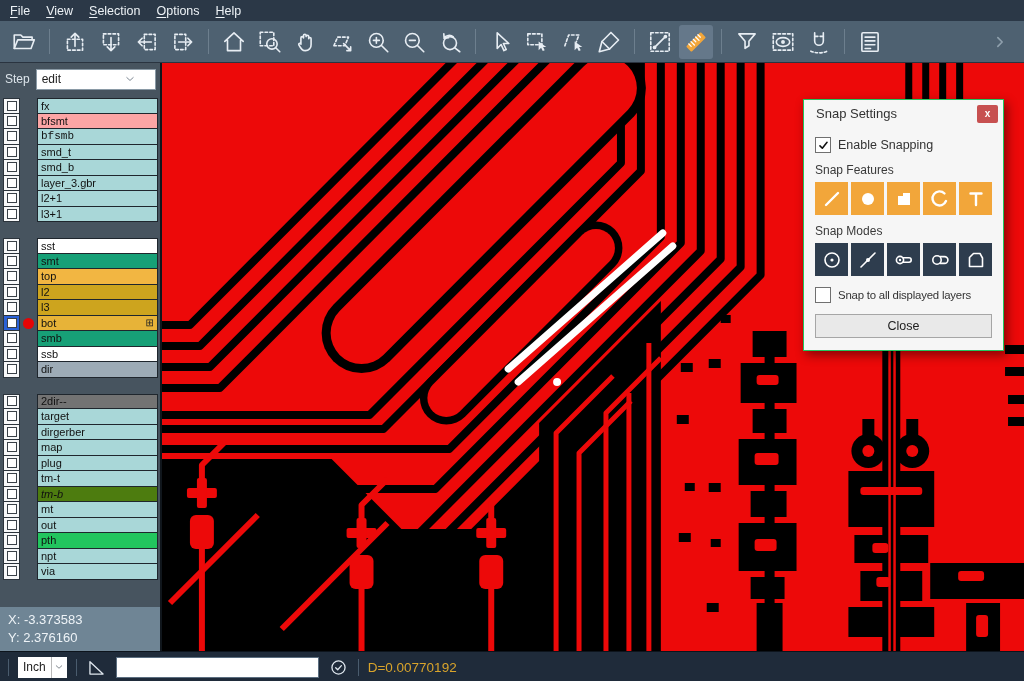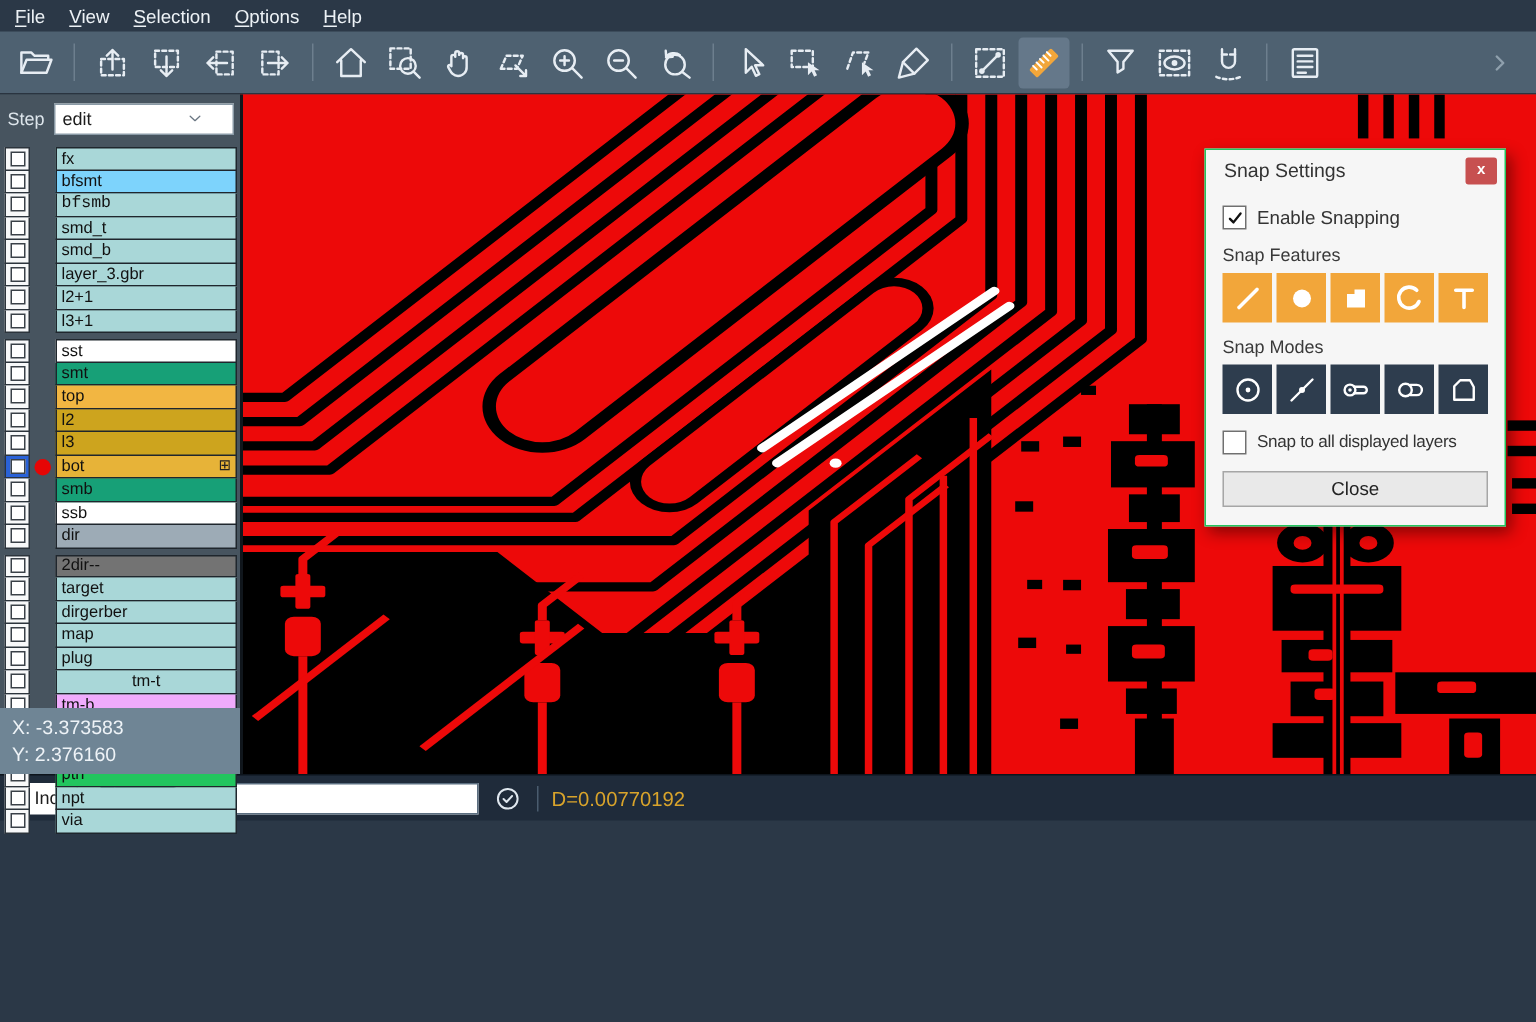--- a/index.html
+++ b/index.html
@@ -10,28 +10,28 @@
   .menu-item{color:#edf2f6;font-size:12.5px;cursor:default}
   .menu-item u{text-decoration:underline;text-underline-offset:2px}
   
   .toolbar{height:41px;background:#4e6171;display:flex;align-items:center;padding:0 6px;flex:none;border-bottom:1px solid #2a3440}
   .tbtn{width:34px;height:34px;display:flex;align-items:center;justify-content:center;border-radius:3px;margin:0 1px;flex:none}
   .tbtn.active{background:#65788a}
   .tsep{width:1px;height:25px;background:#6d7f8e;margin:0 7px;flex:none}
   .tb-spacer{flex:1}
   .ic{width:26px;height:26px;fill:none;stroke:#e7edf3;stroke-width:1.5;stroke-linecap:round;stroke-linejoin:round}
   
-  .workarea{display:flex;height:453px;flex:none}
+  .workarea{display:flex;height:588px;flex:none}
   .sidebar{width:160px;background:#47545f;position:relative;flex:none}
   .step-bar{height:26px;display:flex;align-items:center;padding:3px 4px 0 5px;gap:6px}
   .step-label{color:#dde5eb;font-size:12px}
   .step-select{flex:1;height:19px;background:#fff;border:1px solid #8a9aa6;display:flex;align-items:center;justify-content:space-between;padding:0 18px 0 5px;font-size:12px;color:#1d1d1d}
   .step-select .ic{width:14px;height:14px;stroke:#6a7682}
   .layers{padding:6px 2px 0 3px}
-  .layer-group{margin-bottom:4px}
+  .layer-group{margin-bottom:16px}
   .layer-row{display:flex;height:15.5px;align-items:stretch}
   .cb-cell{width:15px;background:#f7f8f9;border:1px solid #2c343c;border-top:none;display:flex;align-items:center;justify-content:center;flex:none}
   .layer-row:first-child .cb-cell{border-top:1px solid #2c343c}
   .cb-cell.sel{background:#2a62d8}
   .cbsq{width:8px;height:8px;background:#fff;border:1.5px solid #3a4148}
   .gap-cell{width:17px;flex:none;display:flex;align-items:center;justify-content:center}
   .dot{width:11px;height:11px;border-radius:50%;background:#e60505}
   .name-cell{flex:1;border:1px solid #1f262d;border-top:none;display:flex;align-items:center;padding:0 3px;font-size:11px;color:#111;gap:2px}
   .layer-row:first-child .name-cell{border-top:1px solid #1f262d}
   .name-cell .lbl{flex:1;white-space:nowrap;overflow:hidden}
@@ -250,21 +250,21 @@
               <div class="gap-cell"></div>
               <div class="name-cell" style="background: rgb(169, 215, 216);">
                 <span class="lbl">fx</span>
               </div>
             </div>
             <div class="layer-row">
               <div class="cb-cell">
                 <span class="cbsq"></span>
               </div>
               <div class="gap-cell"></div>
-              <div class="name-cell" style="background: #7dd3fc;">
+              <div class="name-cell" style="background: #fca5a5;">
                 <span class="lbl">bfsmt</span>
               </div>
             </div>
             <div class="layer-row">
               <div class="cb-cell">
                 <span class="cbsq"></span>
               </div>
               <div class="gap-cell"></div>
               <div class="name-cell" style="background: rgb(169, 215, 216); font-family: Liberation Mono, monospace;">
                 <span class="lbl">bfsmb</span>
@@ -446,30 +446,30 @@
               <div class="gap-cell"></div>
               <div class="name-cell" style="background: rgb(169, 215, 216);">
                 <span class="lbl">plug</span>
               </div>
             </div>
             <div class="layer-row">
               <div class="cb-cell">
                 <span class="cbsq"></span>
               </div>
               <div class="gap-cell"></div>
-              <div class="name-cell" style="background: rgb(169, 215, 216); text-align: center;">
+              <div class="name-cell" style="background: rgb(169, 215, 216);">
                 <span class="lbl">tm-t</span>
               </div>
             </div>
             <div class="layer-row">
               <div class="cb-cell">
                 <span class="cbsq"></span>
               </div>
               <div class="gap-cell"></div>
-              <div class="name-cell" style="background: #f0abfc;">
+              <div class="name-cell" style="background: #4d7c0f; font-style: italic;">
                 <span class="lbl">tm-b</span>
               </div>
             </div>
             <div class="layer-row">
               <div class="cb-cell">
                 <span class="cbsq"></span>
               </div>
               <div class="gap-cell"></div>
               <div class="name-cell" style="background: rgb(169, 215, 216);">
                 <span class="lbl">mt</span>

